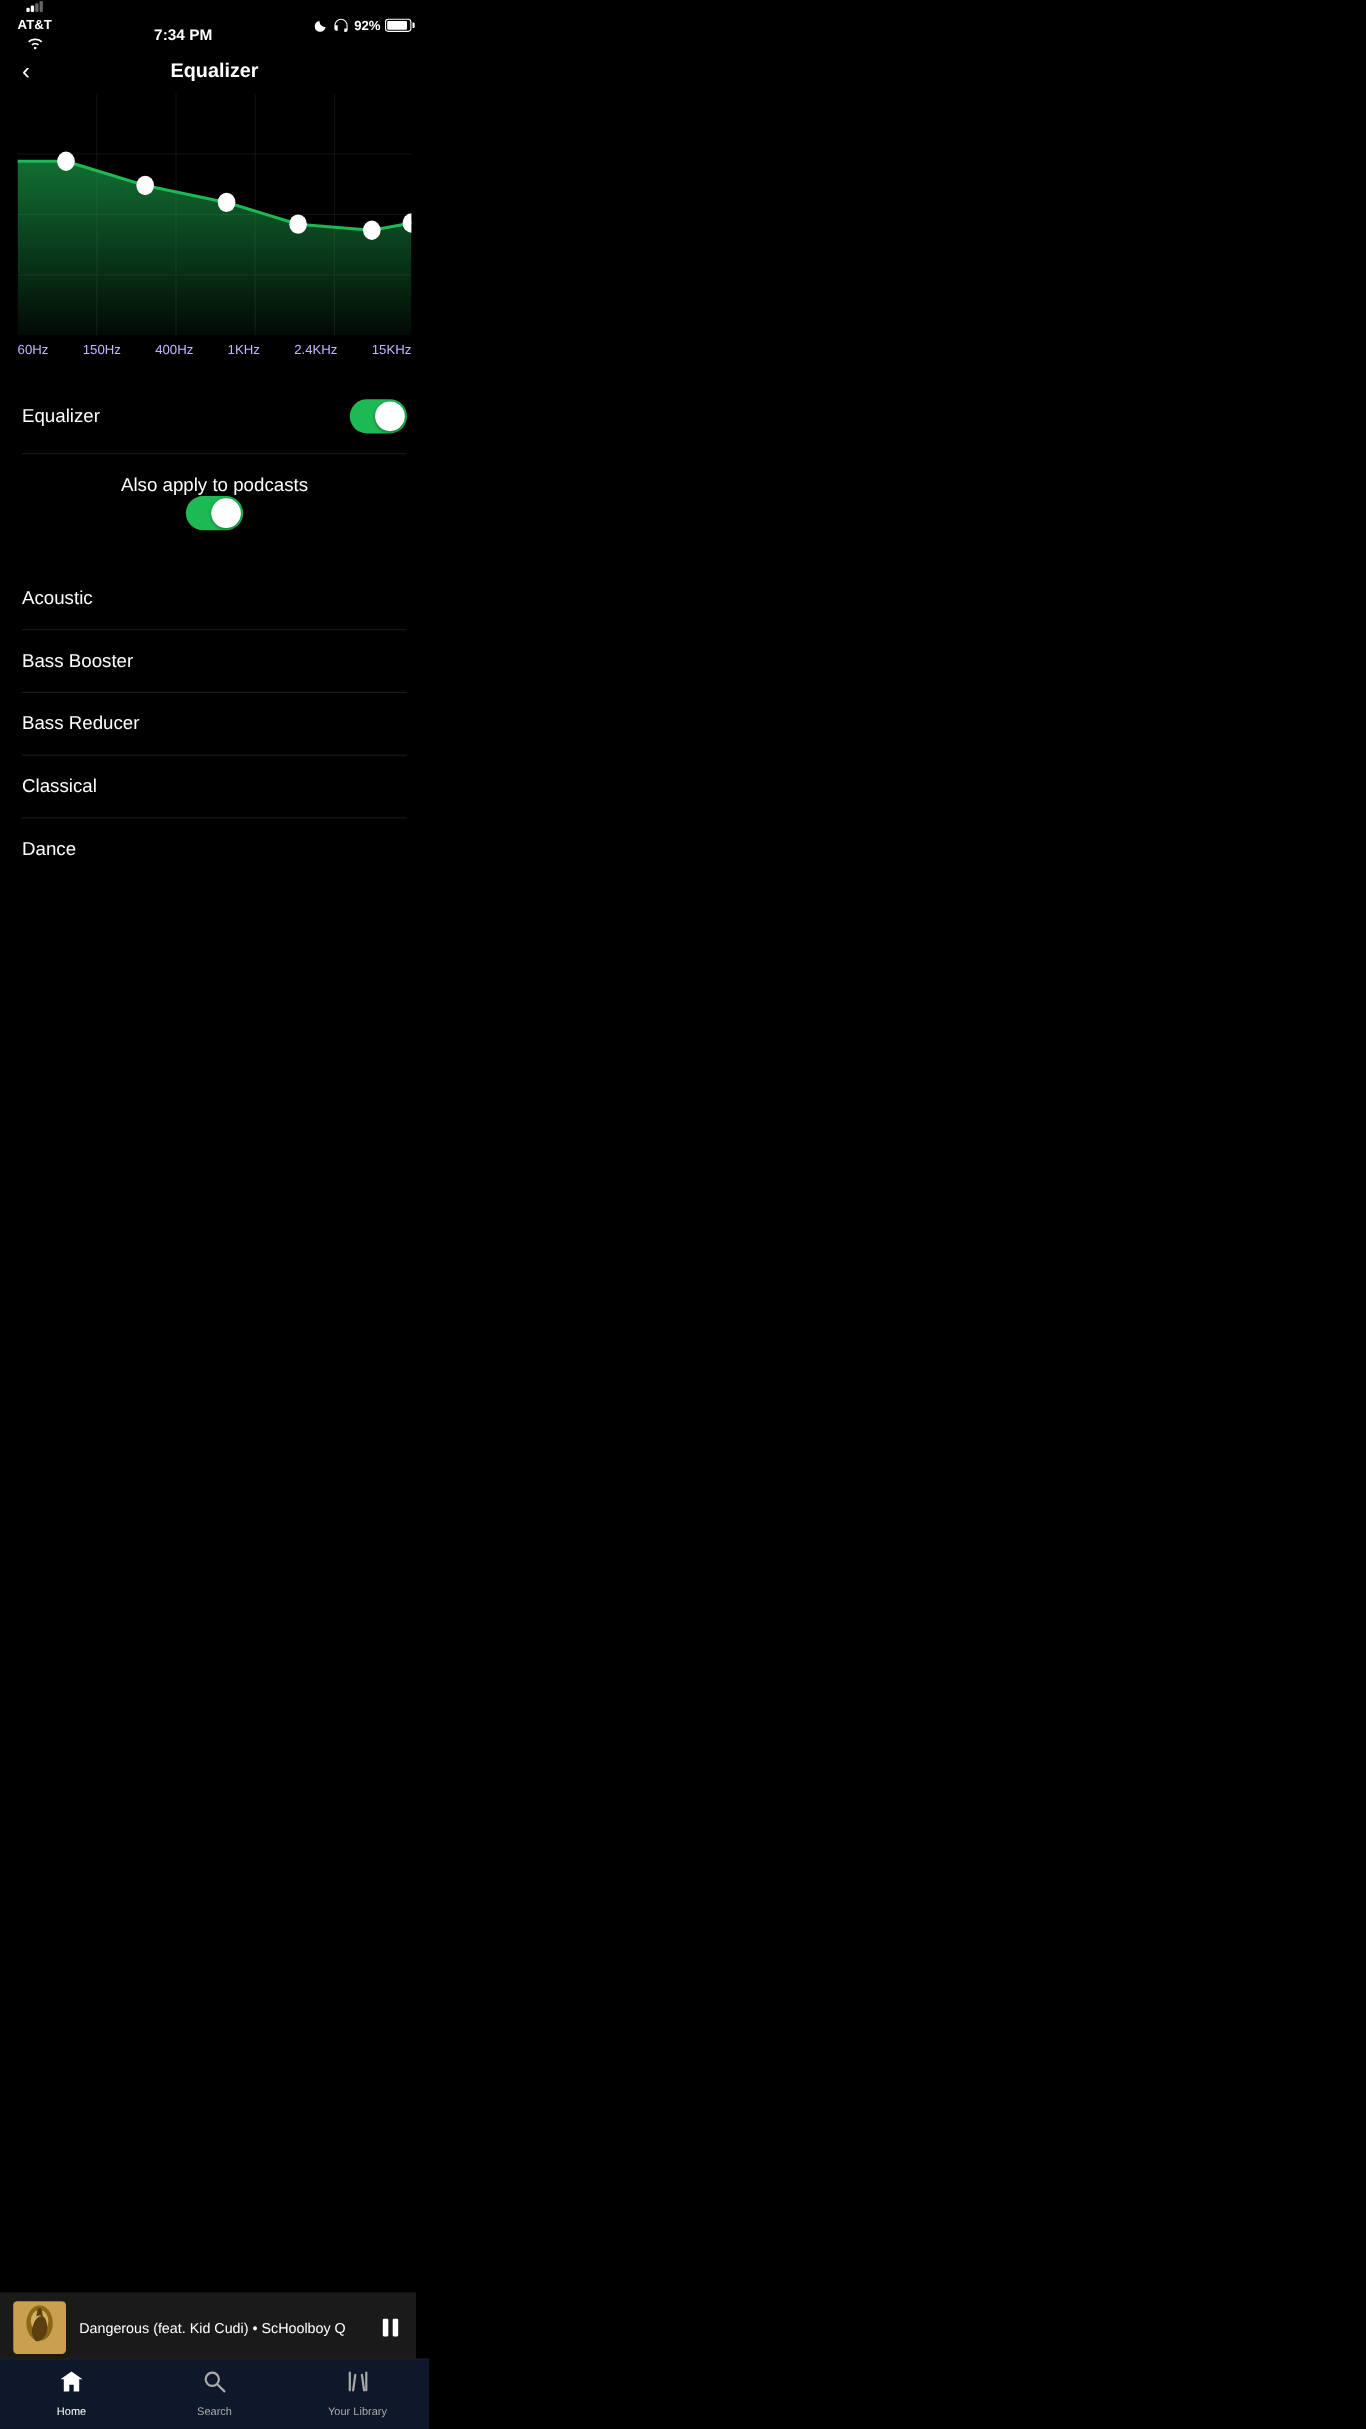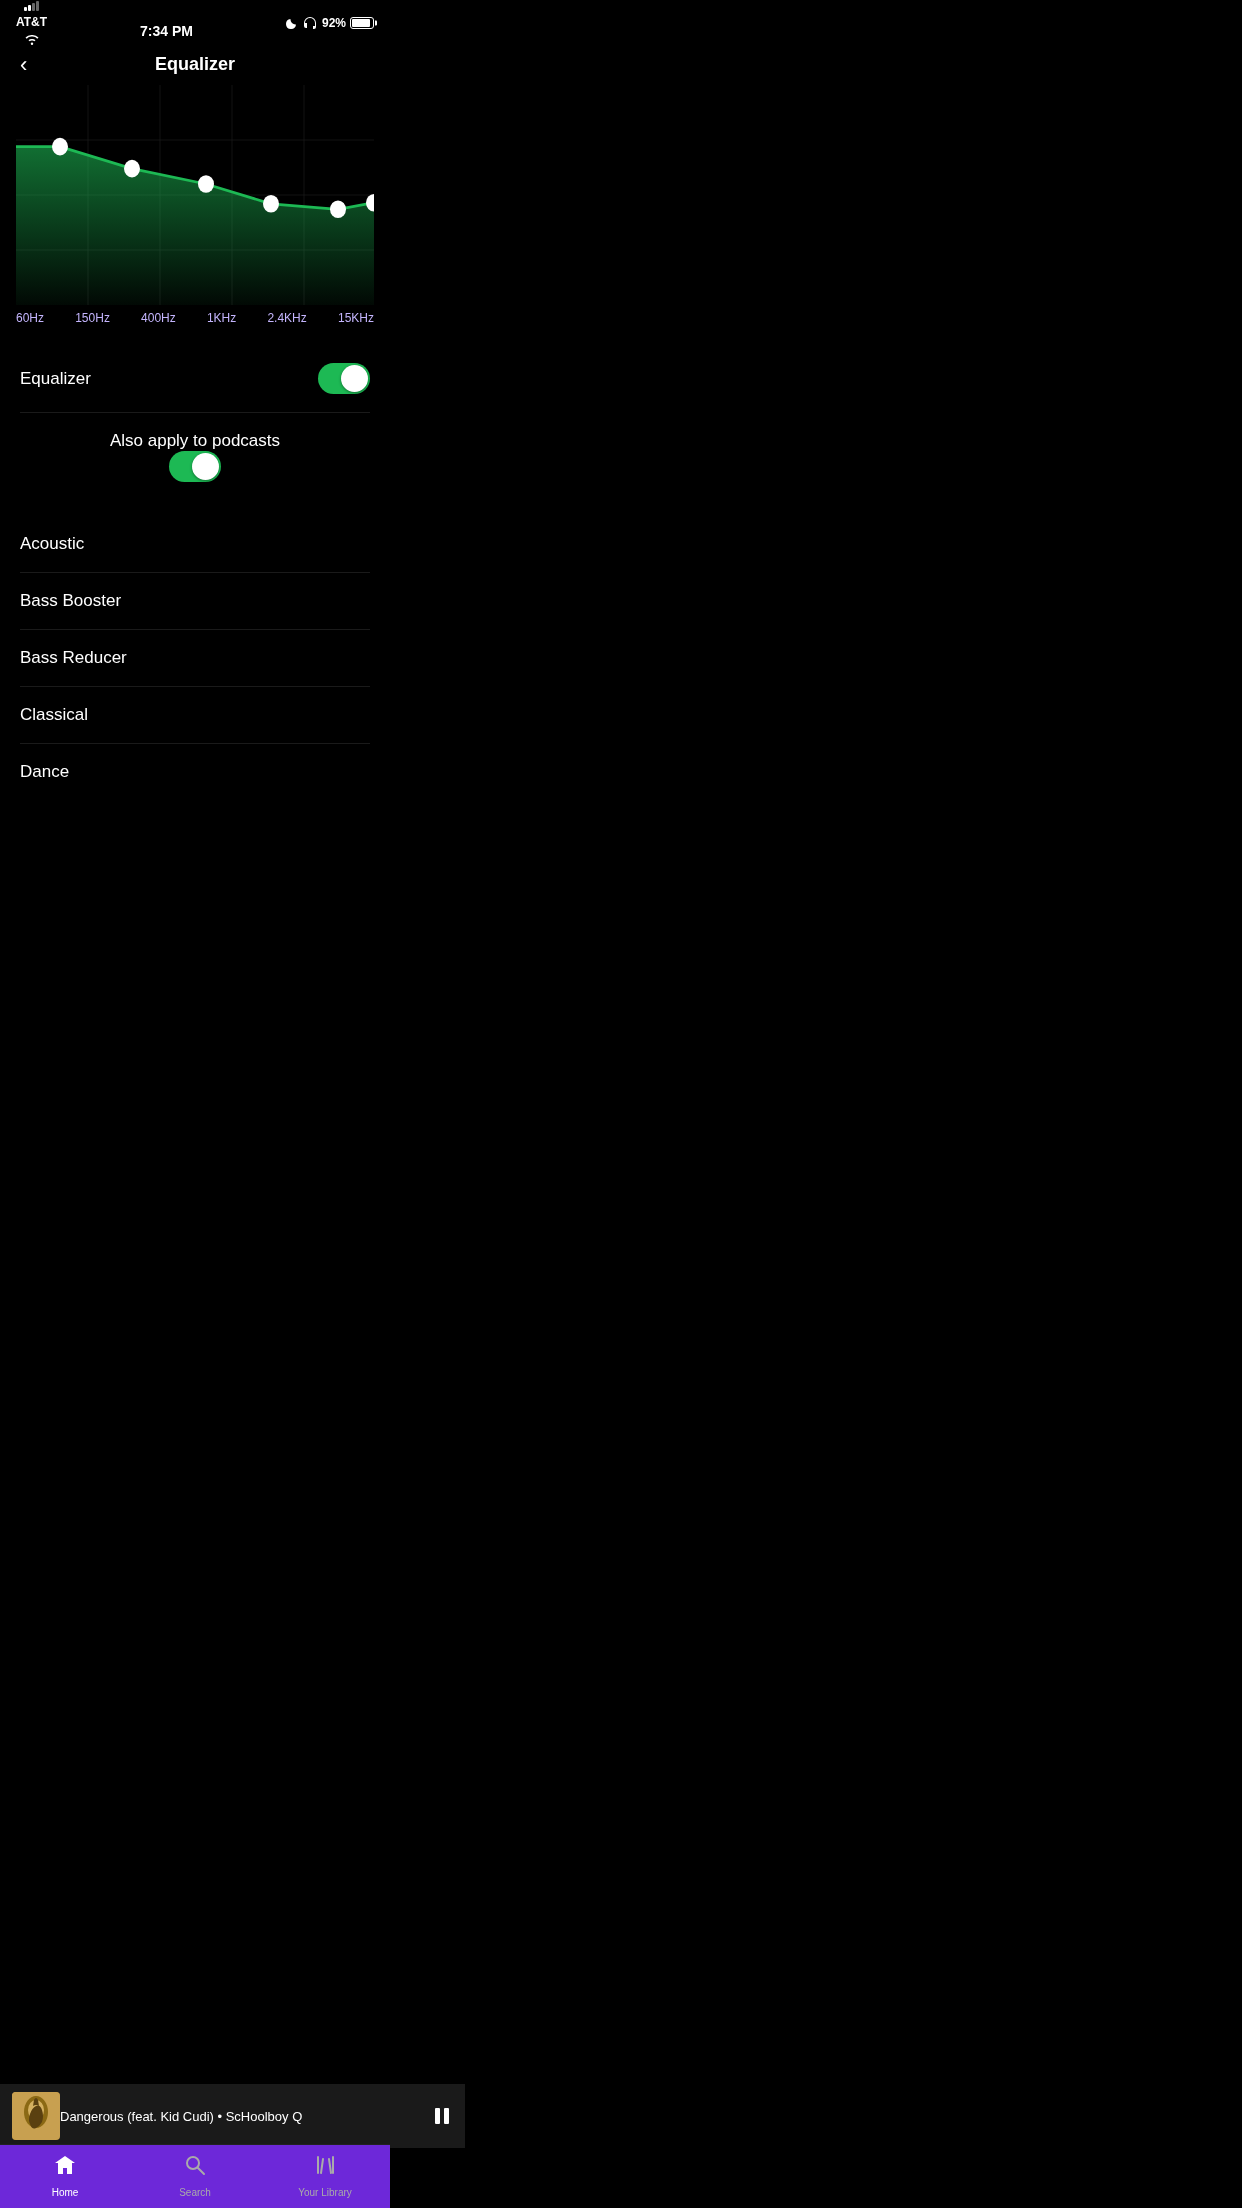--- a/index.html
+++ b/index.html
@@ -175,25 +175,26 @@
       color: #fff;
       cursor: pointer;
     }
     .preset-item:last-child { border-bottom: none; }
 
     
     .mini-player {
       position: fixed;
       bottom: 60px;
       left: 0;
-      width: 465px;
+      width: 378px;
       background: #1a1a1a;
       display: flex;
       align-items: center;
       padding: 8px 12px;
+      gap: 12px;
     }
     .mini-player-art {
       width: 48px;
       height: 48px;
       border-radius: 4px;
       background: #333;
       flex-shrink: 0;
       overflow: hidden;
       position: relative;
     }
@@ -221,21 +222,21 @@
       align-items: center;
       justify-content: center;
     }
 
     
     .tab-bar {
       position: fixed;
       bottom: 0;
       left: 0;
       width: 390px;
-      background: #6d28d9;
+      background: #0f172a;
       display: flex;
       justify-content: space-around;
       align-items: center;
       padding: 8px 0 10px;
       border-top: 1px solid #222;
     }
     .tab-item {
       display: flex;
       flex-direction: column;
       align-items: center;

